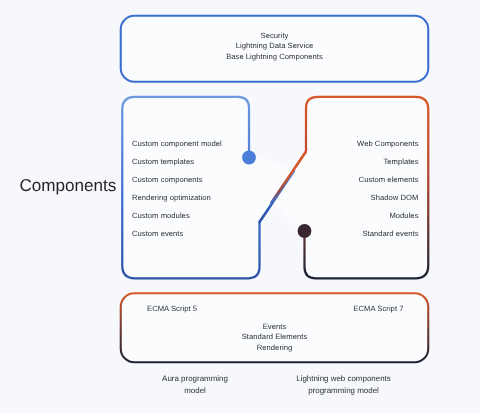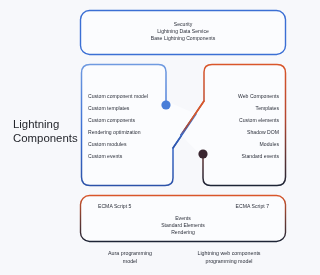--- a/index.html
+++ b/index.html
@@ -135,21 +135,20 @@
 
     <rect x="80.5" y="195.5" width="205" height="46" rx="9" ry="9" fill="#fbfcfe" stroke="url(#gradBottomBox)" stroke-width="1.4"></rect>
 
     <circle cx="166" cy="105" r="4.6" fill="#4a7ed8"></circle>
     <circle cx="203" cy="154" r="4.6" fill="#3a2630"></circle>
   </svg>
 
   <div class="txt-layer">
 
     <div id="title-block">
-      <div>Lightning</div>
       <div>Components</div>
     </div>
 
     <div class="lbl lbl-c" style="left:183px; top:21px;">Security</div>
     <div class="lbl lbl-c" style="left:183px; top:28.2px;">Lightning Data Service</div>
     <div class="lbl lbl-c" style="left:183px; top:35.4px;">Base Lightning Components</div>
 
     <div class="lbl" style="left:88px; top:93px;">Custom component model</div>
     <div class="lbl" style="left:88px; top:105px;">Custom templates</div>
     <div class="lbl" style="left:88px; top:117px;">Custom components</div>

